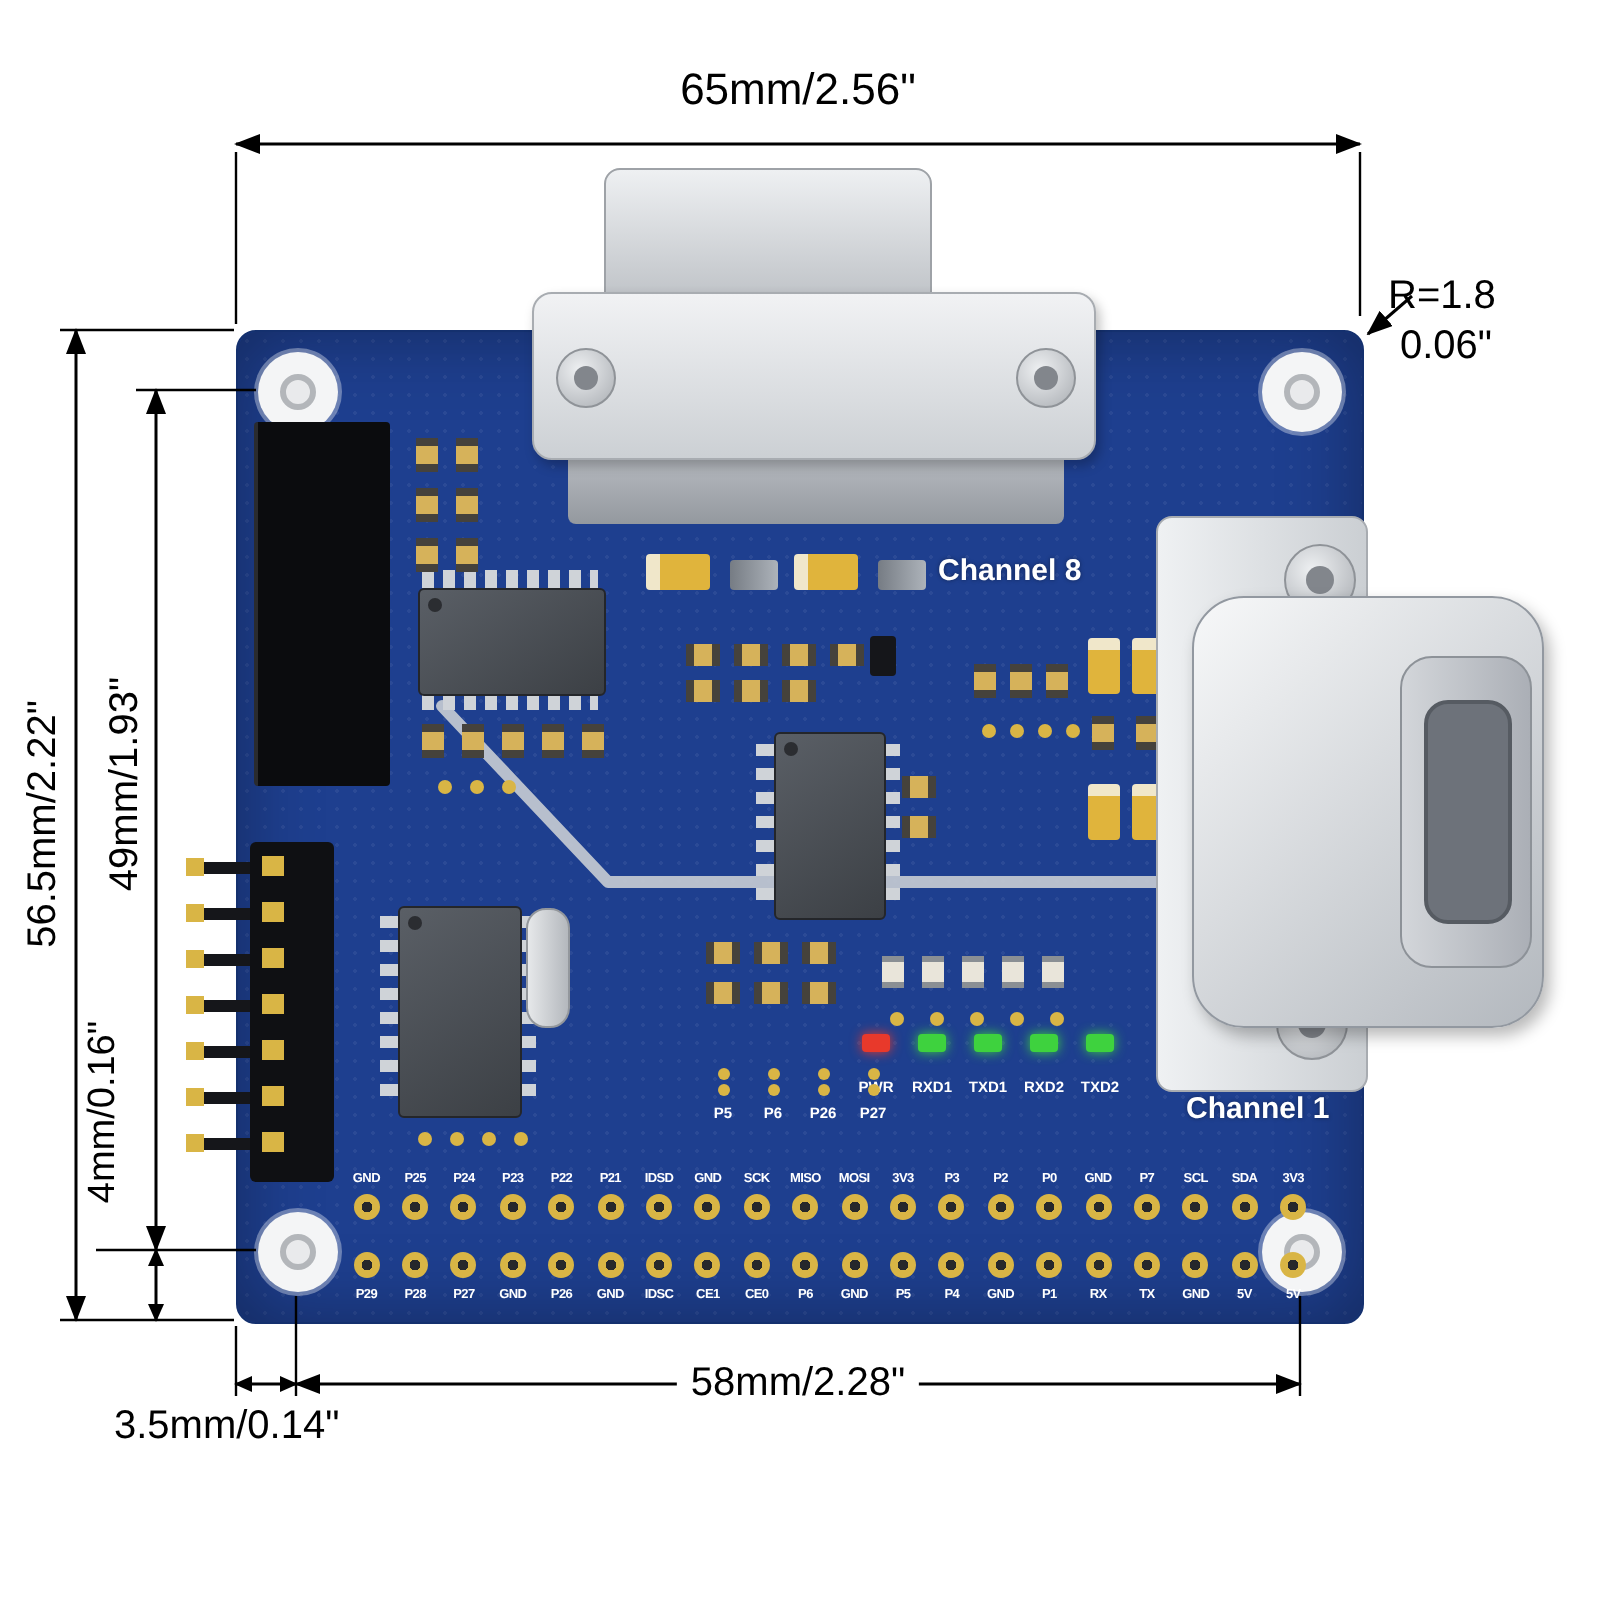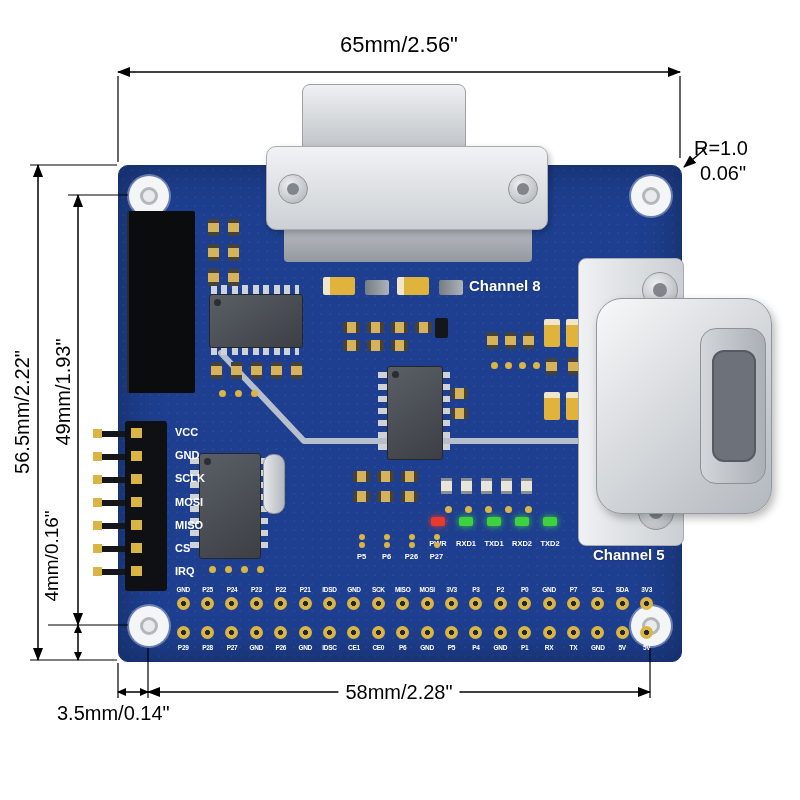--- a/index.html
+++ b/index.html
@@ -155,33 +155,23 @@
     <div class="ic" style="left:268px;top:200px;width:54px;height:92px">
         <div class="notch"></div>
       </div>
 
     <div class="crystal"></div>
 
     <div class="spi-tails"></div>
     <div class="spi-tips"></div>
     <div class="spi-body"></div>
     <div class="spi-pads"></div>
-    <div class="spi-labels">
-
-    <div>VCC</div>
-        <div>GND</div>
-        <div>SCLK</div>
-        <div>MOSI</div>
-        <div>MISO</div>
-        <div>CS</div>
-        <div>IRQ</div>
-      </div>
 
     <div class="ch-label" style="left:350px;top:111px">Channel 8</div>
-    <div class="ch-label" style="left:474px;top:380px">Channel 5</div>
+    <div class="ch-label" style="left:474px;top:380px">Channel 1</div>
 
     <div class="led-row">
 
     <div class="led-col">
         <div class="led"></div>
         <div class="led-label">PWR</div>
       </div>
         <div class="led-col">
         <div class="led"></div>
         <div class="led-label">RXD1</div>
@@ -513,21 +503,21 @@
       <line x1="38" y1="165" x2="38" y2="660" marker-start="url(#arr)" marker-end="url(#arr)"></line>
       <line x1="78" y1="195" x2="78" y2="625" marker-start="url(#arr)" marker-end="url(#arr)"></line>
       <line x1="78" y1="625" x2="78" y2="660" marker-start="url(#arrS)" marker-end="url(#arrS)"></line>
       <line x1="118" y1="692" x2="148" y2="692" marker-start="url(#arrS)" marker-end="url(#arrS)"></line>
       <line x1="148" y1="692" x2="650" y2="692" marker-start="url(#arr)" marker-end="url(#arr)"></line>
       <line x1="706" y1="148" x2="684" y2="167" marker-end="url(#arr)"></line>
     </g>
   </svg>
 
   <div class="dim-label ctr" style="left:399px;top:45px;font-size:22px">65mm/2.56"</div>
-  <div class="dim-label" style="left:694px;top:137px;font-size:20px">R=1.0</div>
+  <div class="dim-label" style="left:694px;top:137px;font-size:20px">R=1.8</div>
   <div class="dim-label" style="left:700px;top:162px;font-size:20px">0.06"</div>
   <div class="dim-label rot" style="left:22px;top:412px;font-size:20px">56.5mm/2.22"</div>
   <div class="dim-label rot" style="left:63px;top:392px;font-size:20px">49mm/1.93"</div>
   <div class="dim-label rot" style="left:52px;top:556px;font-size:19px">4mm/0.16"</div>
   <div class="dim-label" style="left:57px;top:702px;font-size:20px">3.5mm/0.14"</div>
   <div class="dim-label ctr bg" style="left:399px;top:692px;font-size:20px">58mm/2.28"</div>
 
 </div>
 
 </body></html>

